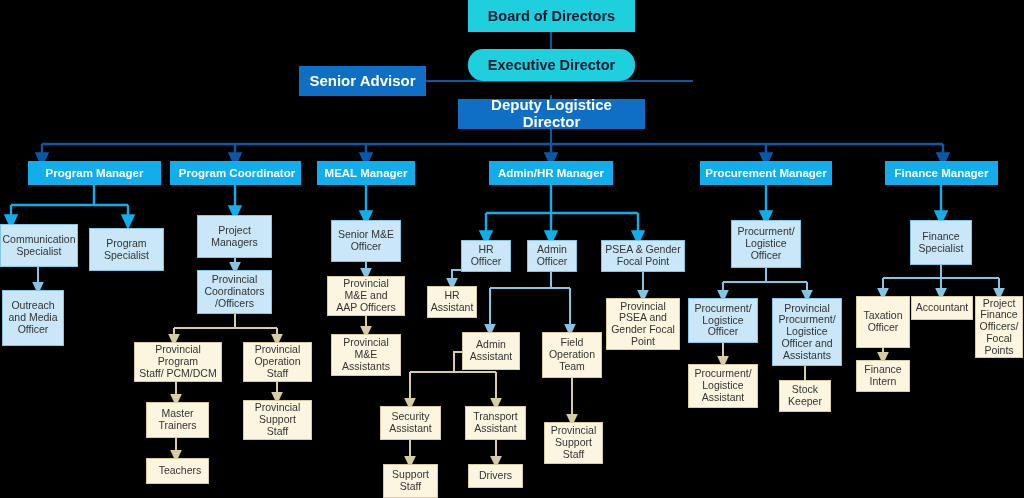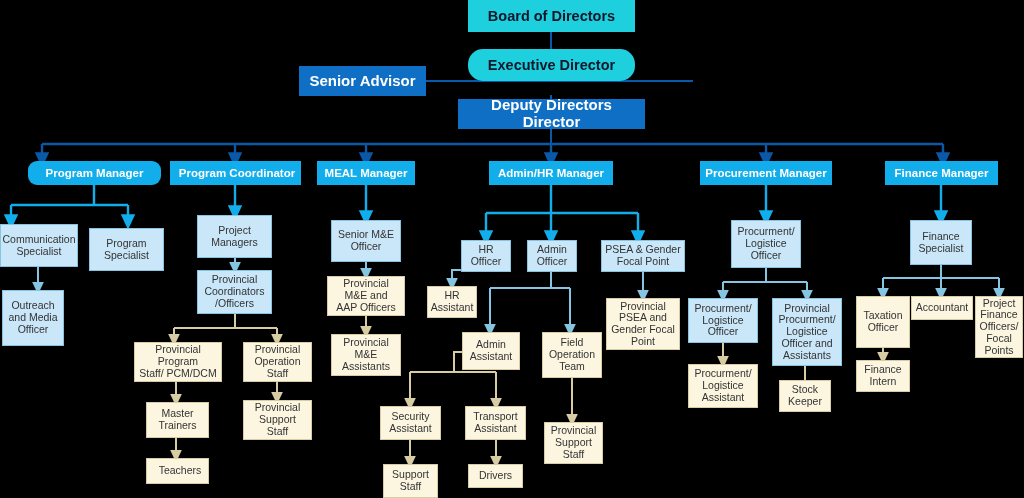--- a/index.html
+++ b/index.html
@@ -162,23 +162,23 @@
     </g>
   </svg>
 
   <div class="node t-cyan" style="left:468px; top:0px; width:167px; height:32px;">Board of Directors</div>
 
   <div class="node t-cyan" style="left:468px; top:49px; width:167px; height:32px;border-radius:15px;">Executive Director</div>
 
   <div class="node t-darkblue" style="left:299px; top:66px; width:127px; height:30px;">Senior Advisor</div>
 
 
-  <div class="node t-darkblue" style="left:458px; top:99px; width:187px; height:30px;">Deputy Directors Director</div>
-
-  <div class="node t-brightblue" style="left:28px; top:161px; width:133px; height:24px;border-radius:9px;">Program Manager</div>
+  <div class="node t-darkblue" style="left:458px; top:99px; width:187px; height:30px;">Deputy Logistice Director</div>
+
+  <div class="node t-brightblue" style="left:28px; top:161px; width:133px; height:24px;">Program Manager</div>
 
   <div class="node t-brightblue" style="left:170px; top:161px; width:131px; height:24px;padding-left:6px;">Program Coordinator</div>
 
   <div class="node t-brightblue" style="left:317px; top:161px; width:98px; height:24px;">MEAL Manager</div>
 
   <div class="node t-brightblue" style="left:489px; top:161px; width:124px; height:24px;">Admin/HR Manager</div>
 
   <div class="node t-brightblue" style="left:700px; top:161px; width:132px; height:24px;">Procurement Manager</div>
 
   <div class="node t-brightblue" style="left:885px; top:161px; width:113px; height:24px;">Finance Manager</div>

